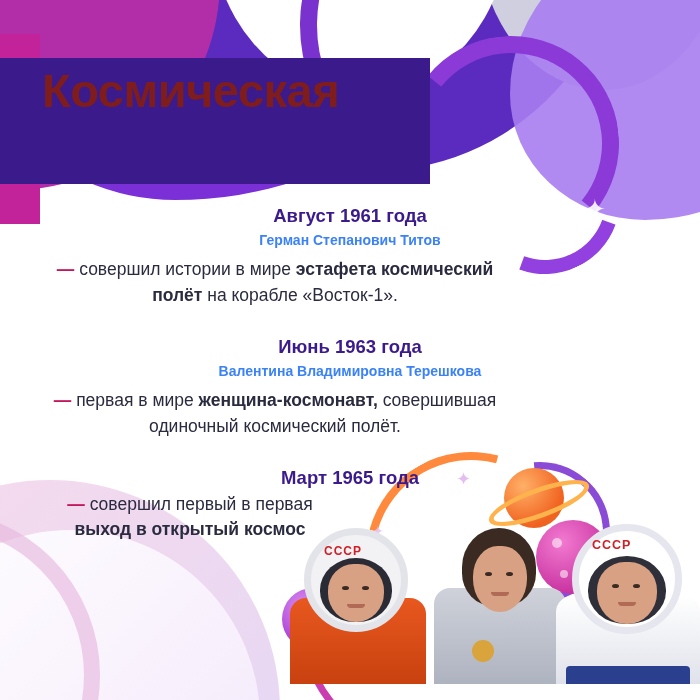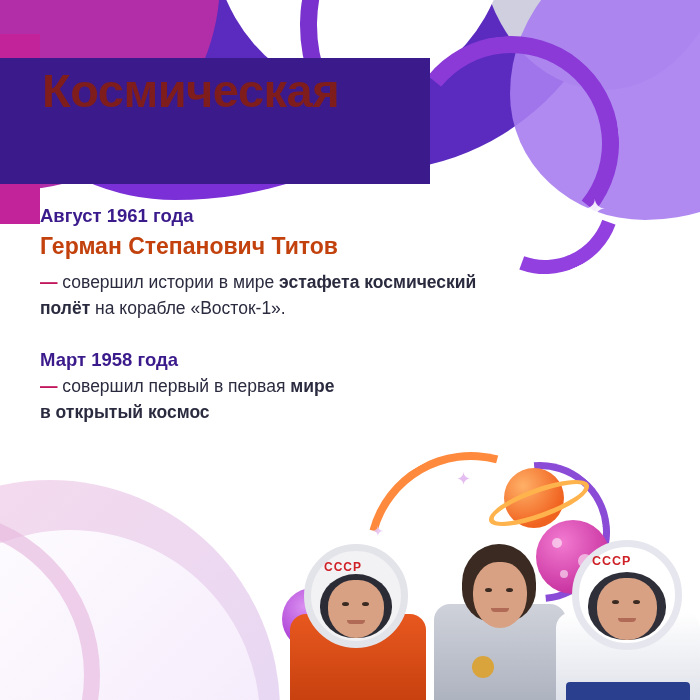--- a/index.html
+++ b/index.html
@@ -213,31 +213,31 @@
     letter-spacing: -0.5px;
   }
   .headline .l2 { display: block; }
 
   
   .entries {
     position: absolute;
     left: 40px; top: 203px;
     width: 620px;
   }
-  .entry { margin-bottom: 25px; }
+  .entry { margin-bottom: 25px; text-align: center; }
   .entry-date {
     color: #3b1a8c;
     font-weight: bold;
     font-size: 18.5px;
     line-height: 1.45;
   }
   .entry-name {
-    color: #c2410c;
+    color: #3b82f6;
     font-weight: bold;
-    font-size: 23px;
+    font-size: 14px;
     line-height: 1.45;
     margin-bottom: 7px;
   }
   .entry-desc {
     color: #2b2b40;
     font-size: 17.5px;
     line-height: 1.48;
     max-width: 470px;
   }
   .entry-desc b { color: #2b2b40; }
@@ -245,21 +245,21 @@
   .e3 .entry-desc { max-width: 300px; }
 
   
   .photos {
     position: absolute;
     left: 290px; bottom: 0;
     width: 410px; height: 210px;
   }
   .cosmo {
     position: absolute;
-    bottom: 0;
+    bottom: 16px;
   }
   .helmet {
     position: absolute;
     border-radius: 50%;
     background: #f2f2f4;
     border: 7px solid #e3e3ea;
   }
   .visor {
     position: absolute;
     border-radius: 50% 50% 48% 48%;
@@ -357,25 +357,32 @@
   <div class="entries">
 
     <div class="entry e1">
       <div class="entry-date">Август 1961 года</div>
       <div class="entry-name">Герман Степанович Титов</div>
       <div class="entry-desc">
         <span class="dash">—</span><span> совершил истории в мире </span><b>эстафета</b><span> </span><b>космический полёт</b><span> на корабле «Восток-1».</span>
       </div>
     </div>
 
+    <div class="entry e2">
+      <div class="entry-date">Июнь 1963 года</div>
+      <div class="entry-name">Валентина Владимировна Терешкова</div>
+      <div class="entry-desc">
+        <span class="dash">—</span><span> первая в мире </span><b>женщина-космонавт,</b><span> совершившая одиночный космический полёт.</span>
+      </div>
+    </div>
 
     <div class="entry e3">
-      <div class="entry-date">Март 1958 года</div>
+      <div class="entry-date">Март 1965 года</div>
       <div class="entry-desc">
-        <span class="dash">—</span><span> совершил первый в первая </span><b>мире</b><span> </span><b>в открытый космос</b>
+        <span class="dash">—</span><span> совершил первый в первая </span><b>выход</b><span> </span><b>в открытый космос</b>
       </div>
     </div>
   </div>
 
   <div class="photos">
 
     <div class="cosmo c-left" style="left:0; width:150px; height:180px;">
       <div class="suit"></div>
       <div class="helmet"></div>
       <div class="visor"></div>

